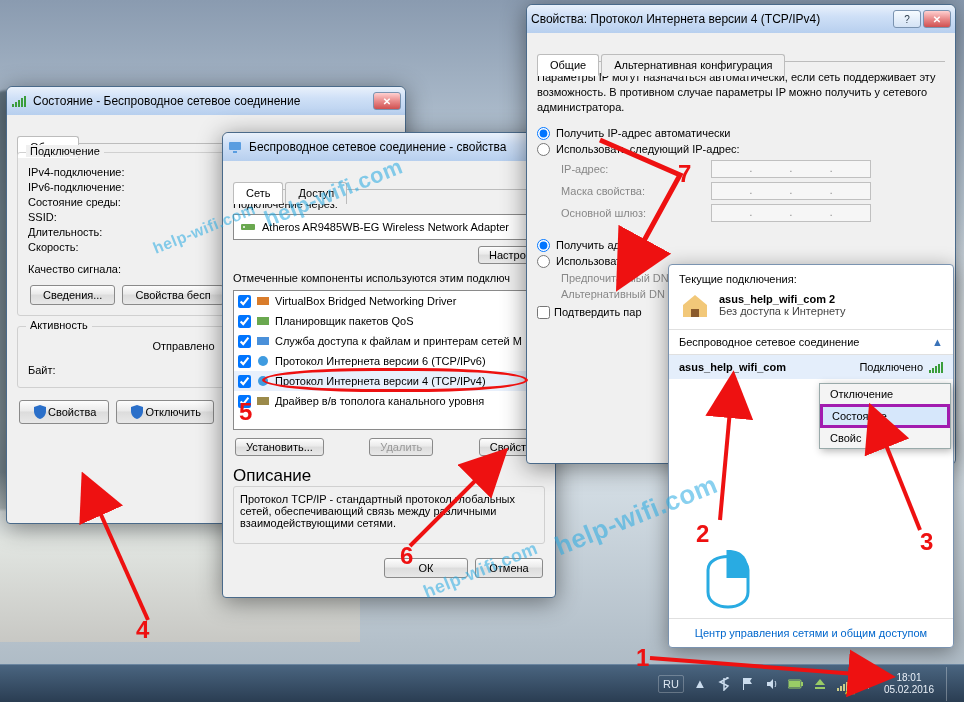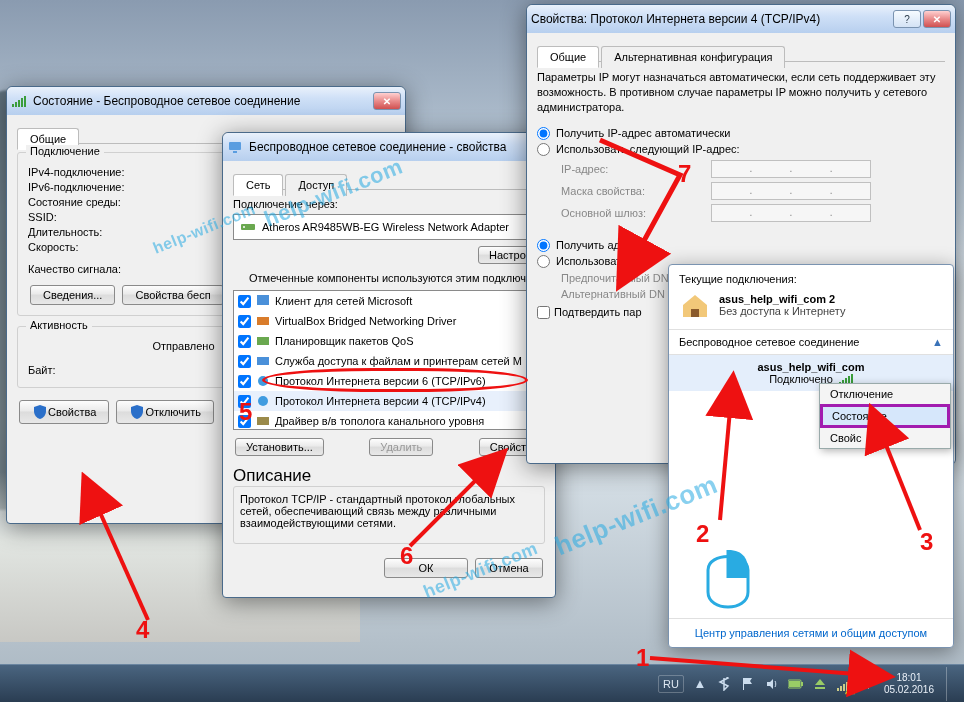--- a/index.html
+++ b/index.html
@@ -38,21 +38,21 @@
     font-size: 10px; color:#2a3a4a; cursor:pointer;
   }
   .winbtn.close { background: linear-gradient(to bottom, #ffd0d0, #e98b8b, #d05050); color:#fff; font-weight:bold; }
   .win-body { padding: 6px 10px 10px; font-size: 11px; }
   .tabs { display:flex; border-bottom:1px solid #bcbcbc; margin-bottom:8px; }
   .tab {
     padding: 4px 12px; font-size:11px;
     border:1px solid #bcbcbc; border-bottom:none;
     background:#f0f0f0; margin-right:2px;
     border-radius:3px 3px 0 0; cursor:pointer;
-    position:relative; top:7px;
+    position:relative; top:15px;
   }
   .tab.active { background:#fff; border-bottom:1px solid #fff; }
   .group {
     border:1px solid #d0d0d0; border-radius:3px;
     padding:10px 10px 8px; margin-bottom:10px; position:relative;
   }
   .group-title {
     position:absolute; top:-8px; left:8px; background:#f0f0f0;
     padding:0 4px; font-size:11px;
   }
@@ -93,21 +93,21 @@
     position:absolute; background:#fff; border:1px solid #7a93b0;
     border-radius:4px; box-shadow:0 4px 20px rgba(0,0,0,0.4);
     font-size:11px;
   }
   .flyout-head { padding:8px 10px 4px; border-bottom:1px solid #e0e0e0; }
   .conn-row { display:flex; align-items:center; gap:8px; padding:4px 0;}
   .conn-title { font-size:11px; }
   .conn-sub { font-size:11px; color:#444; }
   .flyout-section { padding:6px 10px; border-bottom:1px solid #e0e0e0;}
   .flyout-section.wifi-hdr { display:flex; justify-content:space-between; align-items:center;}
-  .wifi-item { padding:6px 10px; display:flex; justify-content:space-between; align-items:center;flex-direction:column; }
+  .wifi-item { padding:6px 10px; display:flex; justify-content:space-between; align-items:center; }
   .wifi-item.selected { background:#e4eefb; }
   .context-menu {
     position:absolute; background:#f4f4f4; border:1px solid #9aa;
     box-shadow:2px 2px 8px rgba(0,0,0,0.3); font-size:11px;
     width:132px; z-index:50;
   }
   .ctx-item { padding:4px 10px; cursor:pointer; }
   .ctx-item.hover { background:#d6e7fb; border:3px solid #a21caf; padding:3px 9px; }
   .flyout-footer { padding:8px 10px; text-align:center; }
   .link { color:#0066cc; cursor:pointer; }
@@ -252,29 +252,22 @@
     <div class="adapter-box">
       <svg class="small-icon" viewBox="0 0 16 16">
           <rect x="1" y="5" width="14" height="6" rx="1" fill="#6aa84f"></rect>
           <circle cx="4" cy="8" r="1" fill="#fff"></circle>
         </svg>
       <span>Atheros AR9485WB-EG Wireless Network Adapter</span>
     </div>
     <div style="text-align:right;">
       <span class="btn btn-sm">Настрои</span>
     </div>
-    <div style="margin-top:6px;margin-left:16px;">Отмеченные компоненты используются этим подключ</div>
+    <div style="margin-top:6px;">Отмеченные компоненты используются этим подключ</div>
     <div class="components">
-      <div class="comp-item">
-          <input type="checkbox" class="chk" checked="" style="">
-          <svg class="comp-icon" viewBox="0 0 16 16">
-            <rect x="2" y="2" width="12" height="10" fill="#4a90d9"></rect>
-          </svg>
-          <span>Клиент для сетей Microsoft</span>
-        </div>
       <div class="comp-item">
           <input type="checkbox" class="chk" checked="" style="">
           <svg class="comp-icon" viewBox="0 0 16 16">
             <rect x="2" y="4" width="12" height="8" fill="#d97c2b"></rect>
           </svg>
           <span>VirtualBox Bridged Networking Driver</span>
         </div>
       <div class="comp-item">
           <input type="checkbox" class="chk" checked="" style="">
           <svg class="comp-icon" viewBox="0 0 16 16">

